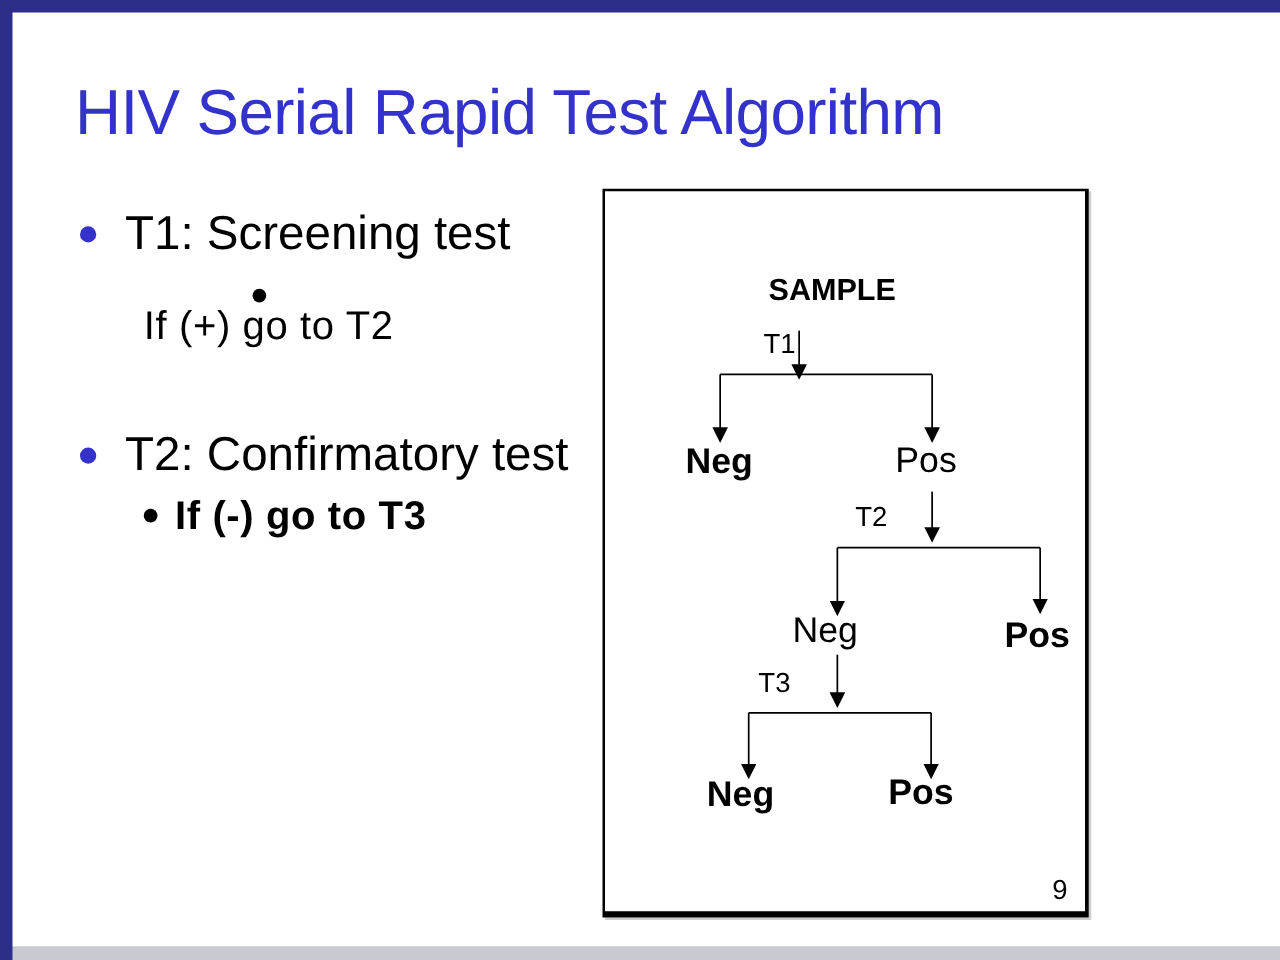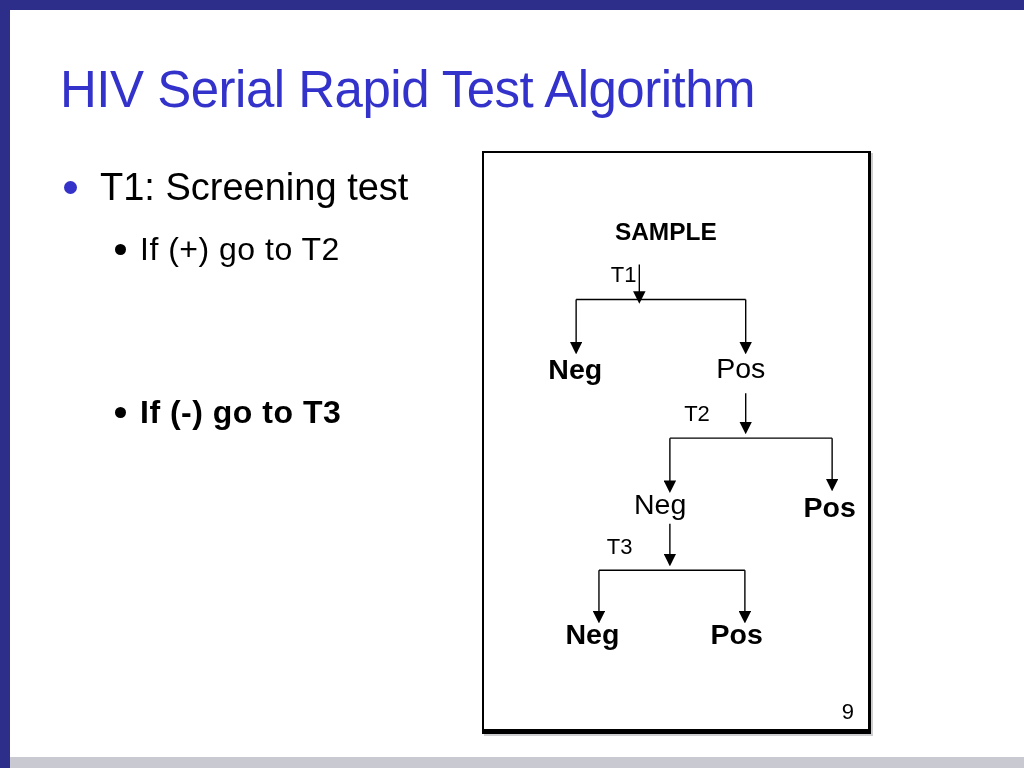--- a/index.html
+++ b/index.html
@@ -23,21 +23,21 @@
   }
 
   
   .bullet { position:absolute; display:flex; align-items:center; white-space:nowrap; }
   .bullet .dot { display:inline-block; border-radius:50%; flex:0 0 auto; }
   .bullet.main { left:64px; font-size:38px; }
   .bullet.main .dot { width:13px; height:13px; background:#3432c8; margin-right:23px; }
   .bullet.sub { left:115px; font-size:32px; letter-spacing:0.5px; }
   .bullet.sub .dot { width:11px; height:11px; background:#000; margin-right:14px; }
   .row-m1 { top:166px; }
-  .row-s1 { top:231px; }
+  .row-s1 { top:231px;flex-direction:column; }
   .row-m2 { top:343px; }
   .row-s2 { top:394px;font-weight:bold; }
   .row-m3 { top:514px; }
 
   
   .diagram-box {
     position:absolute; left:482px; top:151px; width:389px; height:583px;
     background:#fff; box-sizing:border-box;
     border:2px solid #000; border-right-width:3px; border-bottom-width:5px;
     box-shadow:2px 2px 0 rgba(60,60,70,0.25);
@@ -67,20 +67,24 @@
 
   <div class="bullet main row-m1">
     <span class="dot"></span>
     <span>T1: Screening test</span>
   </div>
   <div class="bullet sub row-s1">
     <span class="dot"></span>
     <span>If (+) go to T2</span>
   </div>
 
+  <div class="bullet main row-m2">
+    <span class="dot"></span>
+    <span>T2: Confirmatory test</span>
+  </div>
   <div class="bullet sub row-s2">
     <span class="dot"></span>
     <span>If (-) go to T3</span>
   </div>
 
 
   <div class="diagram-box">
     <svg viewBox="0 0 471 575" aria-hidden="true">
       <defs>
         <marker id="arw" viewBox="0 0 10 10" refX="2" refY="5" markerWidth="9" markerHeight="9" orient="auto">

